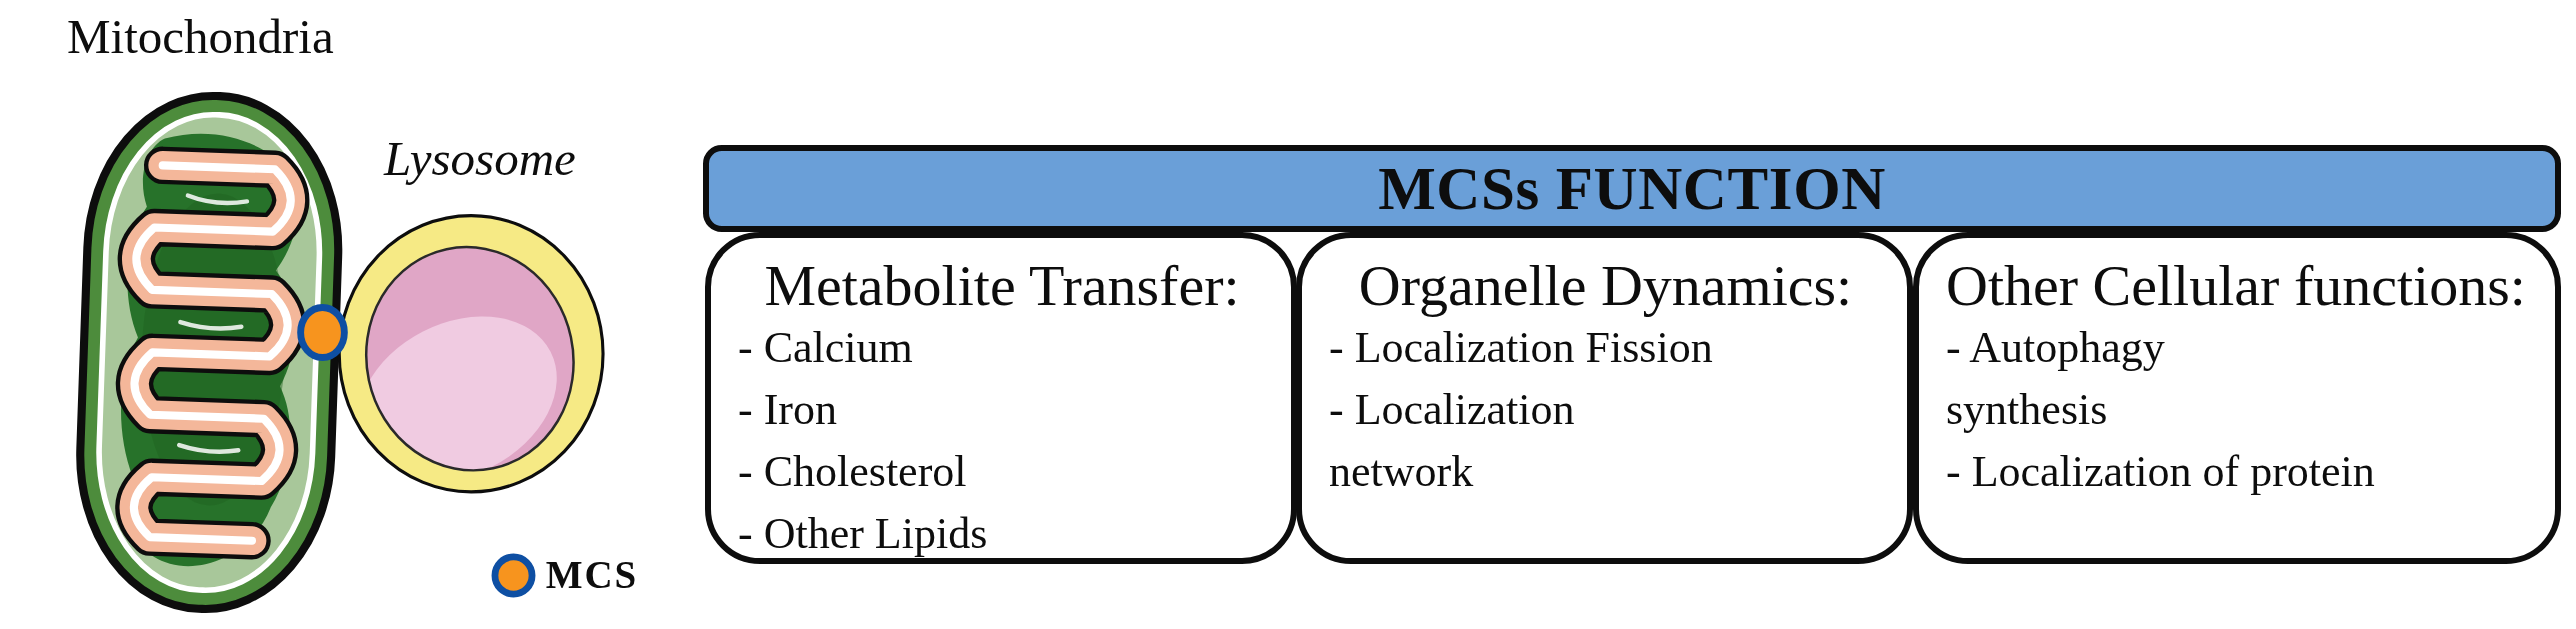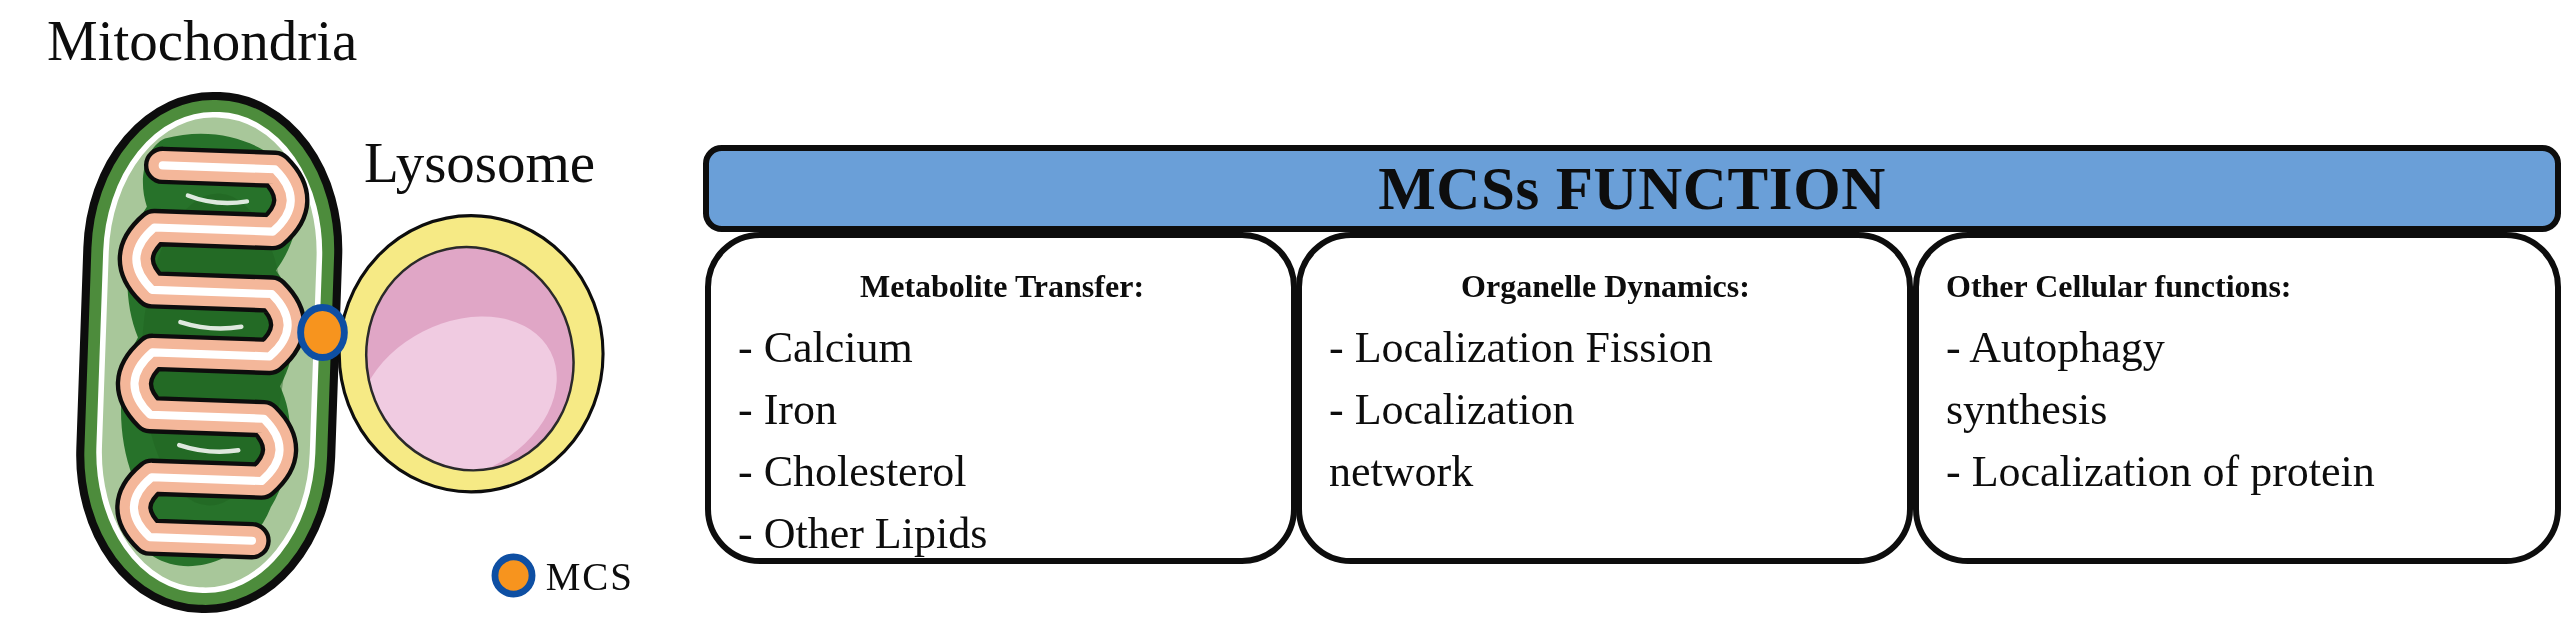--- a/index.html
+++ b/index.html
@@ -1,44 +1,44 @@
 <!DOCTYPE html>
 <html style="--header-blue: #6A9FD8; --mcs-orange: #F7941E; --mcs-ring-blue: #0E4FA3; --mito-rim-green: #4D8C3C; --mito-matrix-green: #A8C79A; --mito-cristae-dark: #27722A; --cristae-membrane-salmon: #F4B79A; --lysosome-yellow: #F6EA85; --lysosome-pink: #E0A6C6; --lysosome-pink-light: #F0CBE1; --outline-black: #0D0D0D;font-size:10px"><head>
 <meta charset="utf-8">
 <style>
   html,body{margin:0;padding:0;background:#ffffff;}
   body{width:2576px;height:629px;position:relative;overflow:hidden;
        font-family:"Liberation Serif","DejaVu Serif",serif;color:#0d0d0d;}
   .abs{position:absolute;}
-  .organelle-label{font-size:57px;line-height:1.1;color:#0d0d0d;white-space:nowrap;}
+  .organelle-label{font-size:49px;line-height:1.1;color:#0d0d0d;white-space:nowrap;margin-left:20px;}
   
   .func-bar{left:703px;top:145px;width:1858px;height:87px;
             background:var(--header-blue,#6A9FD8);
             border:6.2px solid var(--outline-black,#0d0d0d);border-radius:18.7px;
             box-sizing:border-box;display:flex;align-items:center;justify-content:center;}
   .func-bar-title{font-weight:bold;font-size:61px;letter-spacing:0.6px;white-space:nowrap;}
   .func-box{top:232px;height:332px;background:#ffffff;
             border:6.2px solid var(--outline-black,#0d0d0d);border-radius:55px;
             box-sizing:border-box;padding:17.4px 25px 0 27px;}
-  .func-box .box-title{font-weight:bold;font-size:32px;line-height:62px;white-space:nowrap;}
+  .func-box .box-title{font-weight:normal;font-size:58px;line-height:62px;white-space:nowrap;}
   .func-box .box-item{font-size:44px;line-height:62px;white-space:nowrap;}
   .box-metabolite{left:705px;width:592px;}
   .box-dynamics{left:1296px;width:617px;}
   .box-other{left:1913px;width:648px;}
   .box-metabolite .box-title,.box-dynamics .box-title{text-align:center;}
   .box-other .box-title{text-align:left;}
-  .legend-row{left:490px;top:552px;display:flex;align-items:flex-end;}
+  .legend-row{left:490px;top:552px;display:flex;align-items:flex-start;font-weight:bold;}
   .legend-label{font-size:39px;letter-spacing:1.9px;margin-left:8.7px;white-space:nowrap;}
 </style>
 </head>
 <body>
 
 <div class="abs organelle-label" style="left:47px;top:10px;">Mitochondria</div>
 
-<div class="abs organelle-label" style="left:364px;top:132px;">Lysosome</div>
+<div class="abs organelle-label" style="left:364px;top:132px;font-style:italic;">Lysosome</div>
 
 <svg class="abs" style="left:50px;top:81px;" width="321" height="543" viewBox="0 0 510 870">
   <g transform="rotate(2 255 435)">
     <rect x="52" y="24" width="402" height="822" rx="198" ry="250" fill="var(--mito-rim-green,#4D8C3C)" stroke="var(--outline-black,#0d0d0d)" stroke-width="13"></rect>
     <rect x="82" y="54" width="342" height="762" rx="168" ry="225" fill="var(--mito-matrix-green,#A8C79A)" stroke="#ffffff" stroke-width="9"></rect>
     <path fill="var(--mito-cristae-dark,#27722A)" d="
       M 170,95
       C 250,70 330,95 370,140
       C 400,180 390,250 355,300
       C 395,345 398,430 368,485

